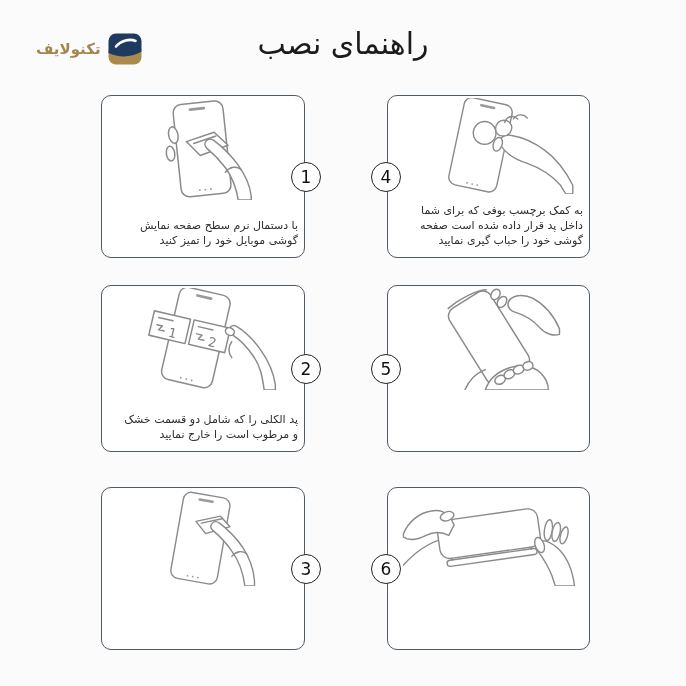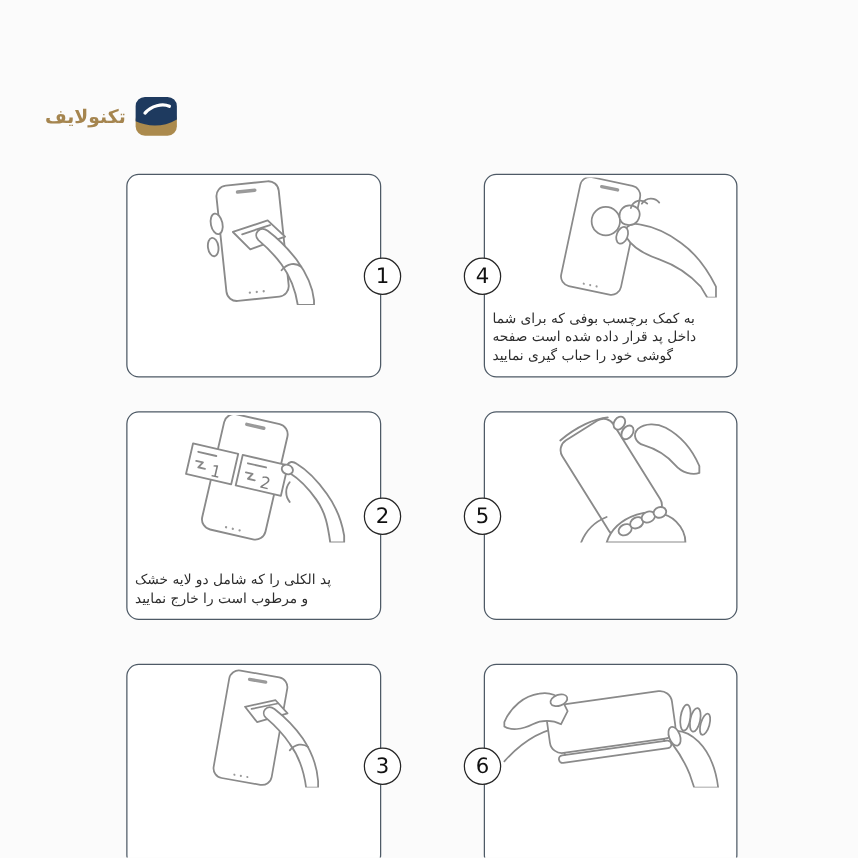--- a/index.html
+++ b/index.html
@@ -1,21 +1,21 @@
 <!DOCTYPE html>
 <html lang="fa"><head>
 <meta charset="utf-8">
 <style>
   html,body{margin:0;padding:0;}
   body{
     width:686px;height:686px;overflow:hidden;
     background:#fbfbfb;
     font-family:"DejaVu Sans", sans-serif;
   }
-  .stage{position:relative;width:686px;height:530px;background:#fbfbfb;margin-top:44px;}
+  .stage{position:relative;width:686px;height:530px;background:#fbfbfb;}
 
   
   .logo{
     position:absolute;left:36px;top:32px;height:34px;
     display:flex;align-items:center;gap:7px;
   }
   .logo-word{
     font-size:15px;font-weight:bold;color:#a5854f;
     direction:rtl;white-space:nowrap;line-height:1;
     letter-spacing:0px;
@@ -42,21 +42,21 @@
   .c6{left:387px;top:487px;width:203px;height:163px;}
 
   .illus{
     position:absolute;top:2px;left:50%;transform:translateX(-50%);
     width:186px;height:102px;display:block;
   }
   .c3 .illus,.c4 .illus,.c6 .illus{height:96px;}
 
   .caption{
     position:absolute;left:6px;right:6px;bottom:8px;
-    text-align:left;direction:rtl;
+    text-align:right;direction:rtl;
     font-size:11px;line-height:1.36;color:#2d2d2d;
     white-space:pre-line;
   }
 
   .badge{
     position:absolute;top:50%;transform:translateY(-50%);
     width:30px;height:30px;border-radius:50%;
     background:#ffffff;border:1.6px solid #252525;
     display:flex;align-items:center;justify-content:center;
     font-size:17px;color:#111;z-index:3;box-sizing:border-box;
@@ -77,37 +77,40 @@
 
   <div class="logo">
     <span class="logo-word">تکنولایف</span>
     <svg class="logo-icon" viewBox="0 0 34 32">
       <rect x="0.5" y="11" width="33" height="20.5" rx="7.5" fill="#ab8a4d"></rect>
       <path d="M0.5,8 a7.5,7.5 0 0 1 7.5,-7.5 h18 a7.5,7.5 0 0 1 7.5,7.5 v10.5 c-11,6.5 -23,6 -33,1.5 z" fill="#1e3a5f"></path>
       <path d="M8,13.5 C13,7.5 22,5.5 27.5,8" stroke="#ffffff" stroke-width="2.6" fill="none" stroke-linecap="round"></path>
     </svg>
   </div>
 
+  <div class="page-title">راهنمای نصب</div>
 
   <div class="card c1">
     <svg class="illus" viewBox="0 0 200 110">
       <g class="ln" transform="rotate(-6 98 55)">
         <rect class="f" x="72" y="5" width="54" height="100" rx="9"></rect>
         <rect class="fillg" x="89" y="10" width="18" height="3" rx="1.5"></rect>
         <circle class="fillg" cx="92" cy="99" r="1"></circle>
           <circle class="fillg" cx="98" cy="99" r="1"></circle>
           <circle class="fillg" cx="104" cy="99" r="1"></circle>
       </g>
       <ellipse class="ln f" cx="68" cy="40" rx="5" ry="9" transform="rotate(-12 68 40)"></ellipse>
       <ellipse class="ln f" cx="65" cy="60" rx="4.5" ry="8" transform="rotate(-8 65 60)"></ellipse>
       <path class="ln f" d="M82,47 L112,37 L127,51 L97,62 Z"></path>
       <path class="ln" d="M90,49 L114,41"></path>
       <path class="ln f" d="M138,110 C136,97 132,86 124,75 C118,67 110,59 104,54 C99,49 105,41 112,46 C120,52 130,62 137,71 C145,82 151,95 152,106 L152,110 Z"></path>
       <path class="ln" d="M124,80 C129,74 136,73 141,77"></path>
     </svg>
+    <div class="caption">با دستمال نرم سطح صفحه نمایش
+گوشی موبایل خود را تمیز کنید</div>
     <div class="badge badge-right">
       <span>1</span>
     </div>
   </div>
 
   <div class="card c2">
     <svg class="illus" viewBox="0 0 200 110">
       <g class="ln" transform="rotate(13 95 55)">
         <rect class="f" x="64" y="3" width="56" height="102" rx="9"></rect>
         <rect class="fillg" x="82" y="8" width="18" height="3" rx="1.5"></rect>
@@ -120,21 +123,21 @@
         <line x1="92" y1="42" x2="108" y2="42"></line>
         <path d="M48,50 h6 l-3,5 h6"></path>
         <path d="M92,50 h6 l-3,5 h6"></path>
         <text class="sketch-digit" x="62" y="60">1</text>
         <text class="sketch-digit" x="106" y="60">2</text>
       </g>
       <path class="ln f" d="M166,110 C164,96 162,84 154,73 C147,63 139,55 131,50 C125,46 130,37 137,42 C147,48 156,58 163,68 C171,79 176,92 178,104 L178,110 Z"></path>
       <ellipse class="ln f" cx="129" cy="47" rx="5" ry="4" transform="rotate(25 129 47)"></ellipse>
       <path class="ln" d="M131,58 C127,63 127,70 131,75"></path>
     </svg>
-    <div class="caption">پد الکلی را که شامل دو لایه خشک
+    <div class="caption">پد الکلی را که شامل دو قسمت خشک
 و مرطوب است را خارج نمایید</div>
     <div class="badge badge-right">
       <span>2</span>
     </div>
   </div>
 
   <div class="card c3">
     <svg class="illus" viewBox="0 0 200 110">
       <g class="ln" transform="rotate(10 96 55)">
         <rect class="f" x="70" y="5" width="54" height="100" rx="9"></rect>

